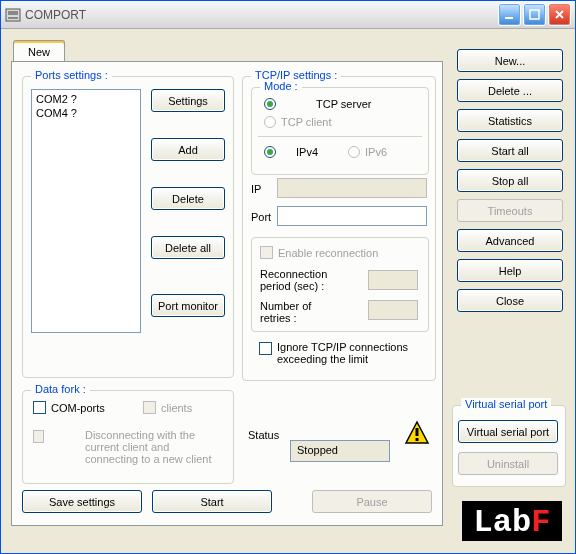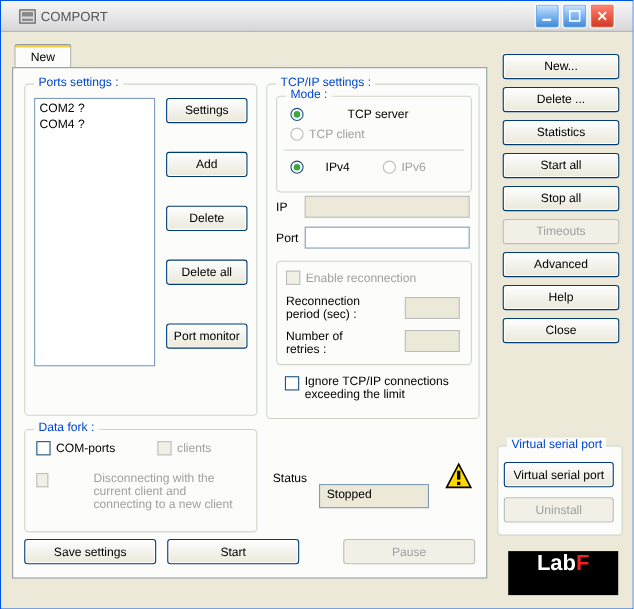--- a/index.html
+++ b/index.html
@@ -19,21 +19,21 @@
     box-sizing: border-box;
     position: relative;
   }
   
   .titlebar {
     height: 28px;
     background: linear-gradient(to bottom, #f6f6f6 0%, #e8e8ea 50%, #d6d6da 100%);
     border-bottom: 1px solid #aaa;
     display: flex;
     align-items: center;
-    padding: 0 16px;
+    padding: 0 4px;
     box-sizing: border-box;
   }
   .title-icon {
     width: 16px; height: 16px;
     margin-right: 4px;
     display:inline-block;
     line-height: 16px;
     text-align:center;
     font-size: 13px;
   }
@@ -227,24 +227,24 @@
   }
   .vsp-group .btn { width: 100px; position:absolute; left:5px; }
 
   
   .logo {
     position:absolute;
     left:461px; top:472px;
     width:100px; height:40px;
     background:#000;
     color:#fff;
-    font-family: Liberation Sans, sans-serif;
+    font-family: Liberation Mono, monospace;
     font-weight: bold;
-    font-size: 20px;
-    display:flex; align-items:flex-start; justify-content:center;
+    font-size: 32px;
+    display:flex; align-items:flex-end; justify-content:center;
     letter-spacing: 0px;
   }
   .logo span.red { color:#e22; }
 </style>
 </head>
 <body>
 
 <div class="window">
   <div class="titlebar">
     <span class="title-icon">

